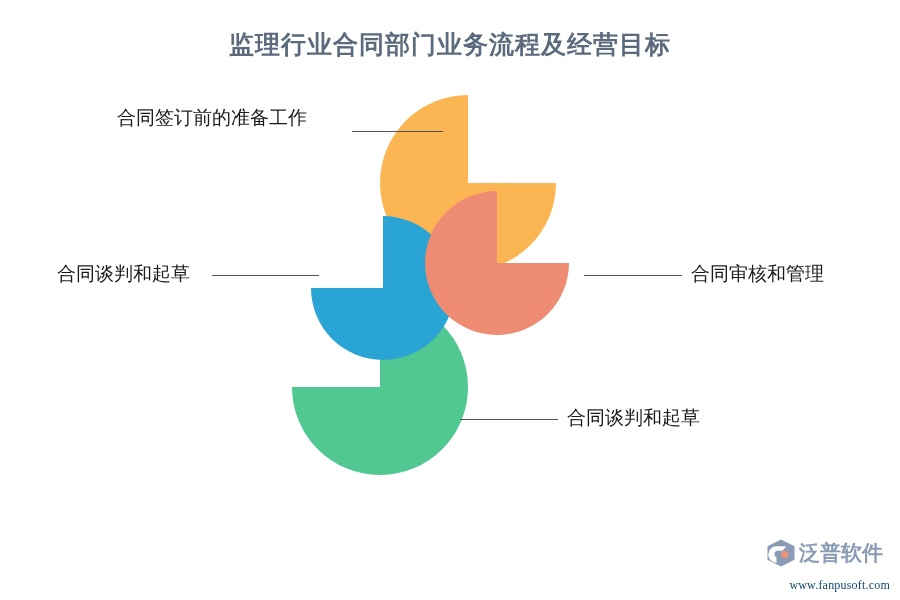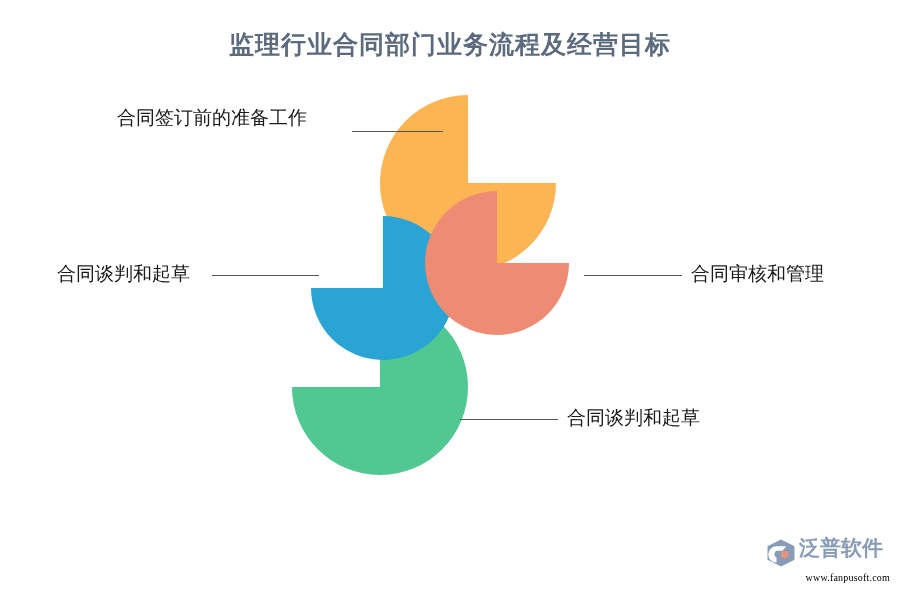--- a/index.html
+++ b/index.html
@@ -90,41 +90,41 @@
   }
   #watermark {
     position: absolute;
     left: 766px;
     top: 538px;
     width: 124px;
     height: 52px;
   }
   #wm-row {
     display: flex;
-    align-items: flex-start;
+    align-items: center;
     gap: 3px;
   }
   #wm-mark {
     width: 30px;
     height: 30px;
     flex: 0 0 auto;
   }
   #wm-brand {
     font-size: 21px;
     font-weight: bold;
     color: #8a9bb5;
     letter-spacing: 0px;
     line-height: 1;
     font-family: "DejaVu Sans", sans-serif;
   }
   #wm-url {
-    margin-top: 4px;
+    margin-top: 10px;
     text-align: right;
-    font-size: 10px;
-    color: #000000;
+    font-size: 12px;
+    color: #0c4a6e;
     font-family: "Liberation Serif", serif;
     letter-spacing: 0.2px;
   }
 </style>
 </head>
 <body>
 
 <div id="page">
 
   <div id="page-title">监理行业合同部门业务流程及经营目标</div>

